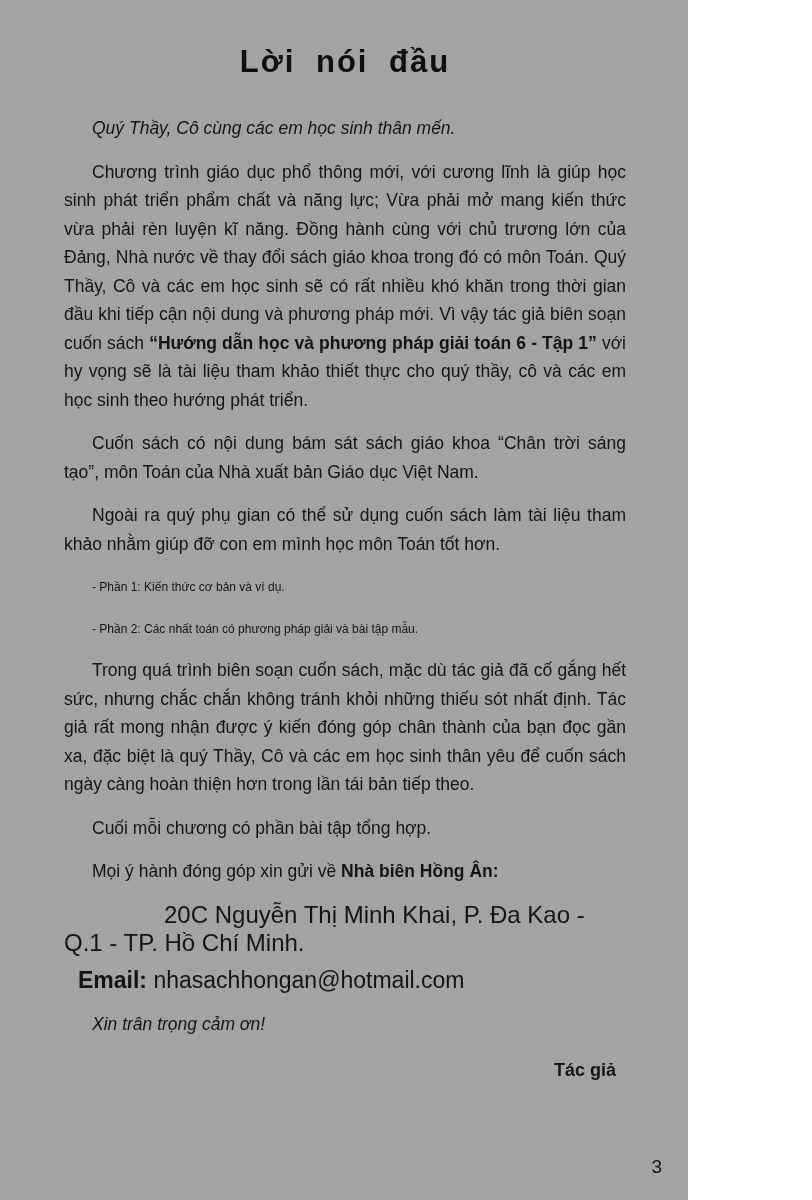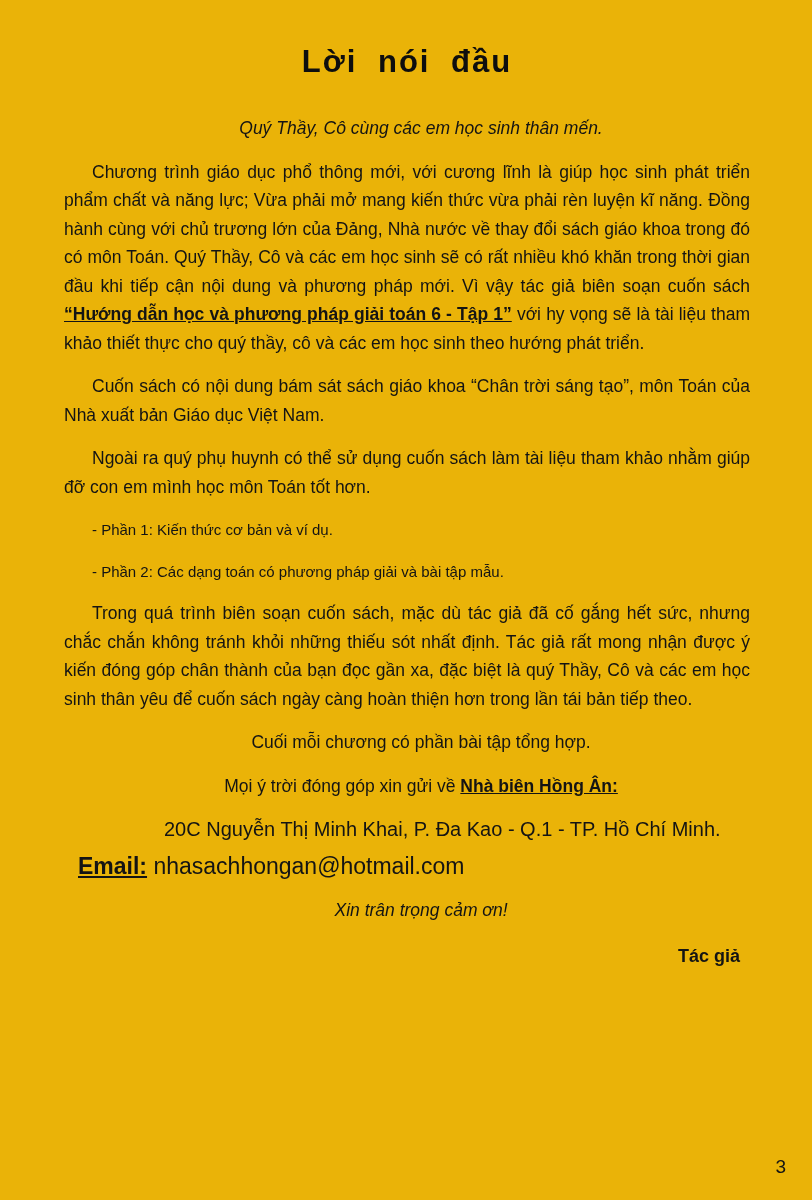--- a/index.html
+++ b/index.html
@@ -10,58 +10,58 @@
     body {
       width: 812px;
       height: 1200px;
       position: relative;
       font-family: "Liberation Sans", sans-serif;
       color: #141414;
       overflow: hidden;
     }
     .page {
       box-sizing: border-box;
-      width: 812px;
+      width: 688px;
       height: 1200px;
       padding: 36px 62px 24px 64px;
-      background: #eab308;
+      background: #a3a3a3;
       position: relative;
     }
     .page-title {
       text-align: center;
       font-size: 31px;
       font-weight: bold;
       letter-spacing: 2px;
       word-spacing: 10px;
       margin: 8px 0 34px 0;
       color: #0e0e0e;
     }
     p.body-par {
       font-size: 17.5px;
       line-height: 28.5px;
       text-align: justify;
       text-indent: 28px;
       margin: 0 0 15px 0;
     }
     p.list-par {
-      font-size: 15px;
+      font-size: 12px;
       line-height: 28.5px;
       text-indent: 28px;
       margin: 0 0 13px 0;
     }
     p.no-justify {
-      text-align: center;
+      text-align: left;
     }
     .greeting {
       font-style: italic;
       text-align: left;
       margin-bottom: 14px;
     }
     .address-line {
-      font-size: 20px;
+      font-size: 24px;
       line-height: 28.5px;
       text-indent: 100px;
       margin: 0 0 8px 0;
     }
     .email-line {
       font-size: 23px;
       line-height: 28.5px;
       text-indent: 14px;
       margin: 0 0 16px 0;
     }
@@ -80,48 +80,48 @@
       font-weight: bold;
       line-height: 32px;
     }
     .page-number {
       position: absolute;
       right: 26px;
       bottom: 22px;
       font-size: 19px;
       color: #141414;
     }
-    b { font-weight: bold; text-decoration: underline; }
+    b { font-weight: bold; }
   </style>
 </head>
 <body>
 
 <div class="page">
 
   <h1 class="page-title">Lời  nói  đầu</h1>
 
   <p class="body-par greeting no-justify">Quý Thầy, Cô cùng các em học sinh thân mến.</p>
 
   <p class="body-par"><span>Chương trình giáo dục phổ thông mới, với cương lĩnh là giúp học sinh phát triển phẩm chất và năng lực; Vừa phải mở mang kiến thức vừa phải rèn luyện kĩ năng. Đồng hành cùng với chủ trương lớn của Đảng, Nhà nước về thay đổi sách giáo khoa trong đó có môn Toán. Quý Thầy, Cô và các em học sinh sẽ có rất nhiều khó khăn trong thời gian đầu khi tiếp cận nội dung và phương pháp mới. Vì vậy tác giả biên soạn cuốn sách </span><b>“Hướng dẫn học và phương pháp giải toán 6 - Tập 1”</b><span> với hy vọng sẽ là tài liệu tham khảo thiết thực cho quý thầy, cô và các em học sinh theo hướng phát triển.</span></p>
 
   <p class="body-par">Cuốn sách có nội dung bám sát sách giáo khoa “Chân trời sáng tạo”, môn Toán của Nhà xuất bản Giáo dục Việt Nam.</p>
 
-  <p class="body-par">Ngoài ra quý phụ huynh có thể sử dụng cuốn sách làm tài liệu tham khảo nhằm giúp đỡ con em mình học môn Toán tốt hơn.</p>
+  <p class="body-par">Ngoài ra quý phụ gian có thể sử dụng cuốn sách làm tài liệu tham khảo nhằm giúp đỡ con em mình học môn Toán tốt hơn.</p>
 
 
   <div>
     <p class="list-par">- Phần 1: Kiến thức cơ bản và ví dụ.</p>
-    <p class="list-par">- Phần 2: Các dạng toán có phương pháp giải và bài tập mẫu.</p>
+    <p class="list-par">- Phần 2: Các nhất toán có phương pháp giải và bài tập mẫu.</p>
   </div>
 
   <p class="body-par">Trong quá trình biên soạn cuốn sách, mặc dù tác giả đã cố gắng hết sức, nhưng chắc chắn không tránh khỏi những thiếu sót nhất định. Tác giả rất mong nhận được ý kiến đóng góp chân thành của bạn đọc gần xa, đặc biệt là quý Thầy, Cô và các em học sinh thân yêu để cuốn sách ngày càng hoàn thiện hơn trong lần tái bản tiếp theo.</p>
 
   <p class="body-par no-justify">Cuối mỗi chương có phần bài tập tổng hợp.</p>
 
-  <p class="body-par no-justify"><span>Mọi ý trời đóng góp xin gửi về </span><b>Nhà biên Hồng Ân:</b></p>
+  <p class="body-par no-justify"><span>Mọi ý hành đóng góp xin gửi về </span><b>Nhà biên Hồng Ân:</b></p>
 
   <p class="address-line">20C Nguyễn Thị Minh Khai, P. Đa Kao - Q.1 - TP. Hồ Chí Minh.</p>
 
   <p class="email-line"><b>Email:</b><span> nhasachhongan@hotmail.com</span></p>
 
   <p class="body-par thanks no-justify">Xin trân trọng cảm ơn!</p>
 
   <div class="signature">
     <div>Tác giả</div>
   </div>

